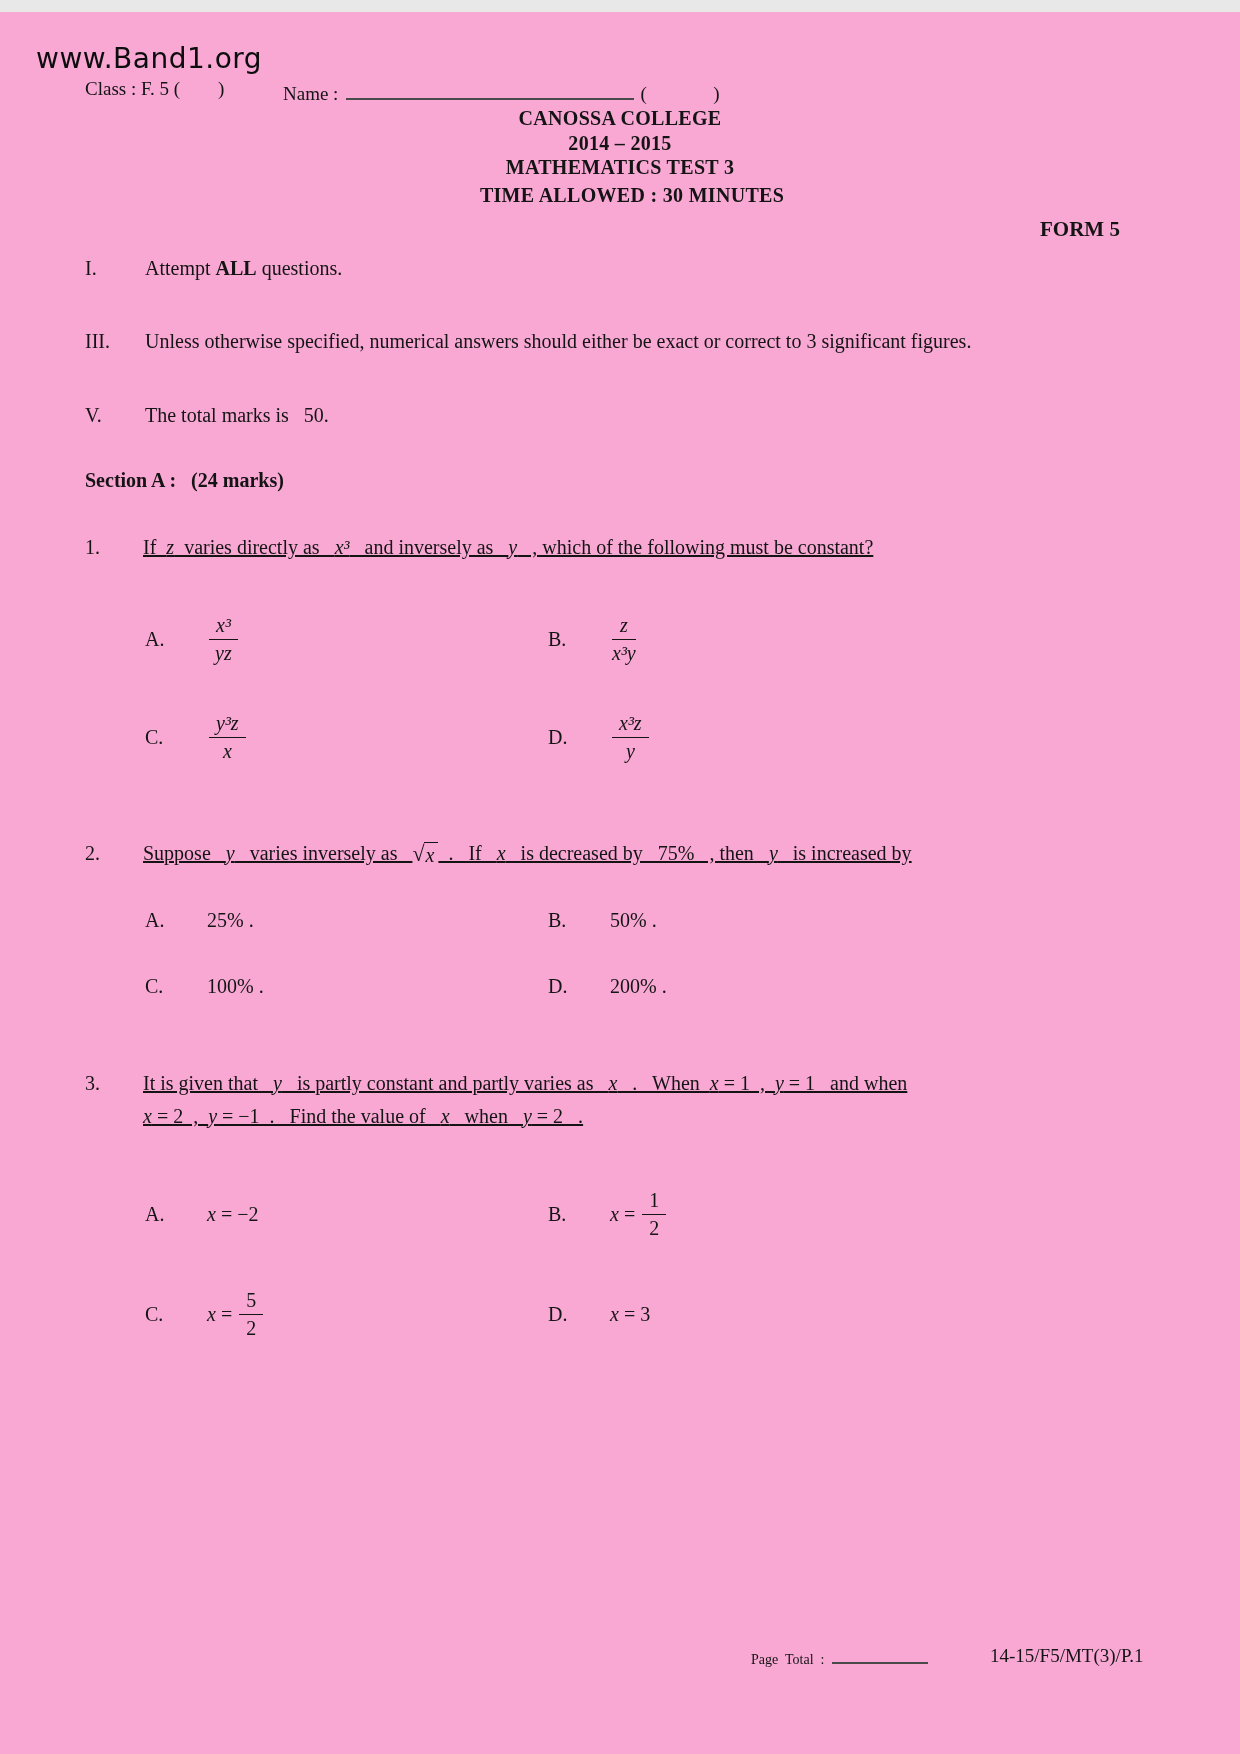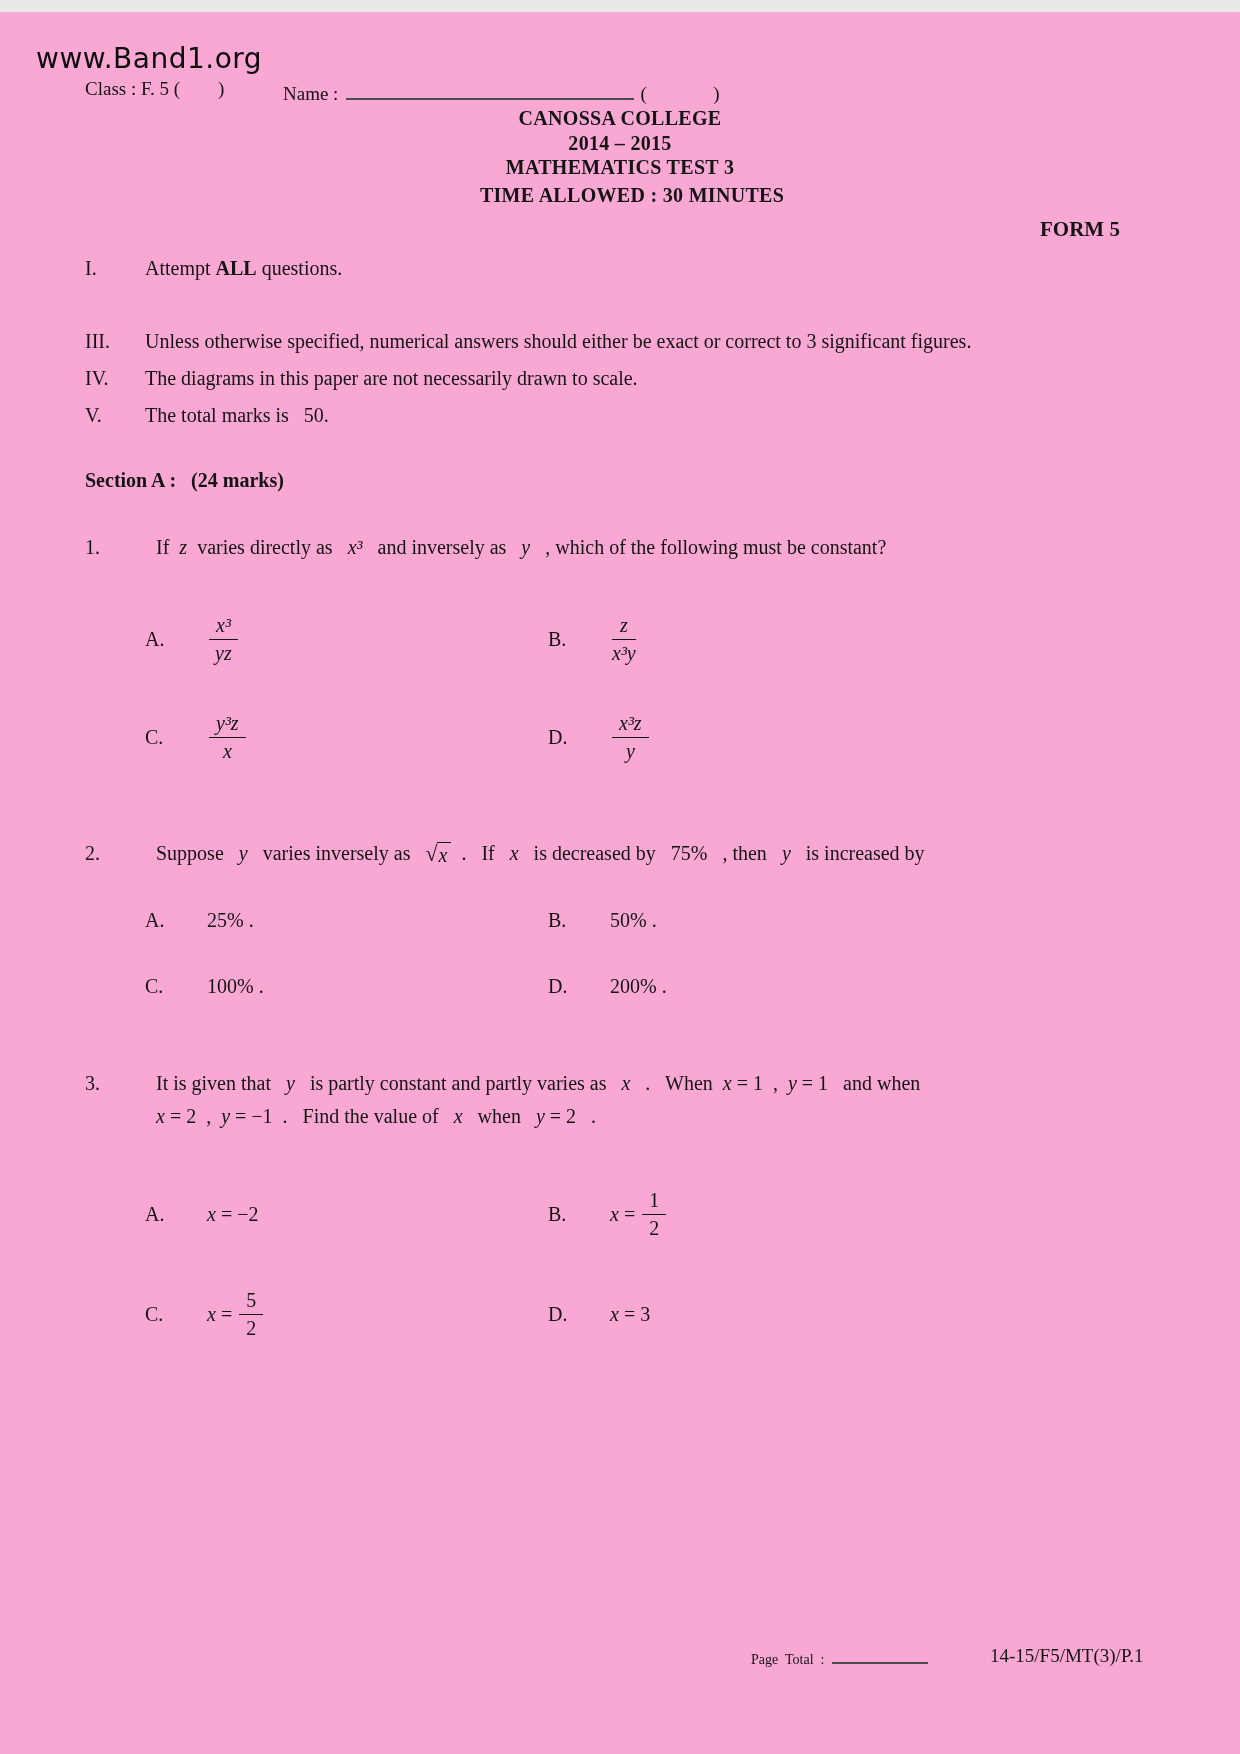--- a/index.html
+++ b/index.html
@@ -48,21 +48,21 @@
   .t-time{top:171px;padding-left:12px;}
   .form-label{top:205px;left:1040px;font-weight:bold;font-size:21px;}
 
   .instr-row{left:85px;width:1070px;line-height:26px;}
   .instr-num{display:inline-block;width:60px;}
   .i1{top:243px;} .i2{top:278px;} .i3{top:316px;} .i4{top:353px;} .i5{top:390px;}
 
   .section-heading{left:85px;top:457px;font-weight:bold;font-size:20px;}
 
   .q-num{left:85px;font-size:20px;}
-  .stem{left:156px;font-size:20px;}
+  .stem{left:143px;font-size:20px;text-decoration:underline;}
   .qn1,.qs1{top:524px;}
   .qn2,.qs2{top:830px;}
   .qn3,.qs3a{top:1060px;}
   .qs3b{top:1093px;}
 
   .opt{
     position:absolute;
     display:flex;align-items:center;
     font-size:20px;
   }
@@ -119,23 +119,20 @@
   <div class="abs title-line t-test">MATHEMATICS TEST 3</div>
   <div class="abs title-line t-time">TIME ALLOWED : 30 MINUTES</div>
   <div class="abs form-label">FORM 5</div>
 
   <div class="abs instr-row i1">
     <span class="instr-num">I.</span><span class="prew"><span class="seg">Attempt </span><span class="boldseg">ALL</span><span class="seg"> questions.</span></span>
   </div>
   <div class="abs instr-row i3">
     <span class="instr-num">III.</span><span class="prew"><span class="seg">Unless otherwise specified, numerical answers should either be exact or correct to 3 significant figures.</span></span>
   </div>
-  <div class="abs instr-row i4">
-    <span class="instr-num">IV.</span><span class="prew"><span class="seg">The diagrams in this paper are not necessarily drawn to scale.</span></span>
-  </div>
   <div class="abs instr-row i5">
     <span class="instr-num">V.</span><span class="prew"><span class="seg">The total marks is   50.</span></span>
   </div>
 
   <div class="abs section-heading pre">Section A :   (24 marks)</div>
 
   <div class="abs q-num qn1">1.</div>
   <div class="abs stem qs1 pre"><span class="seg">If  </span><span class="math">z</span><span class="seg">  varies directly as   </span><span class="math">x³</span><span class="seg">   and inversely as   </span><span class="math">y</span><span class="seg">   , which of the following must be constant?</span></div>
   <div class="opt colA r1">
     <span class="opt-label">A.</span>

